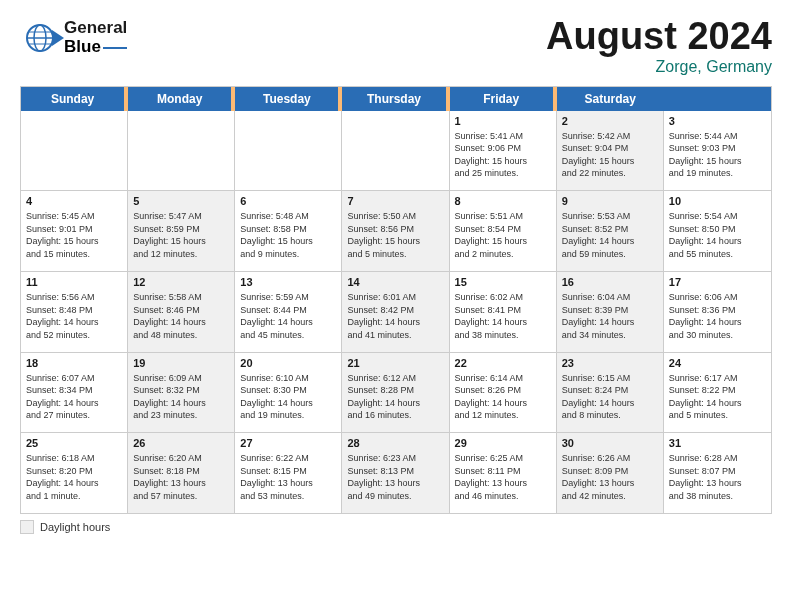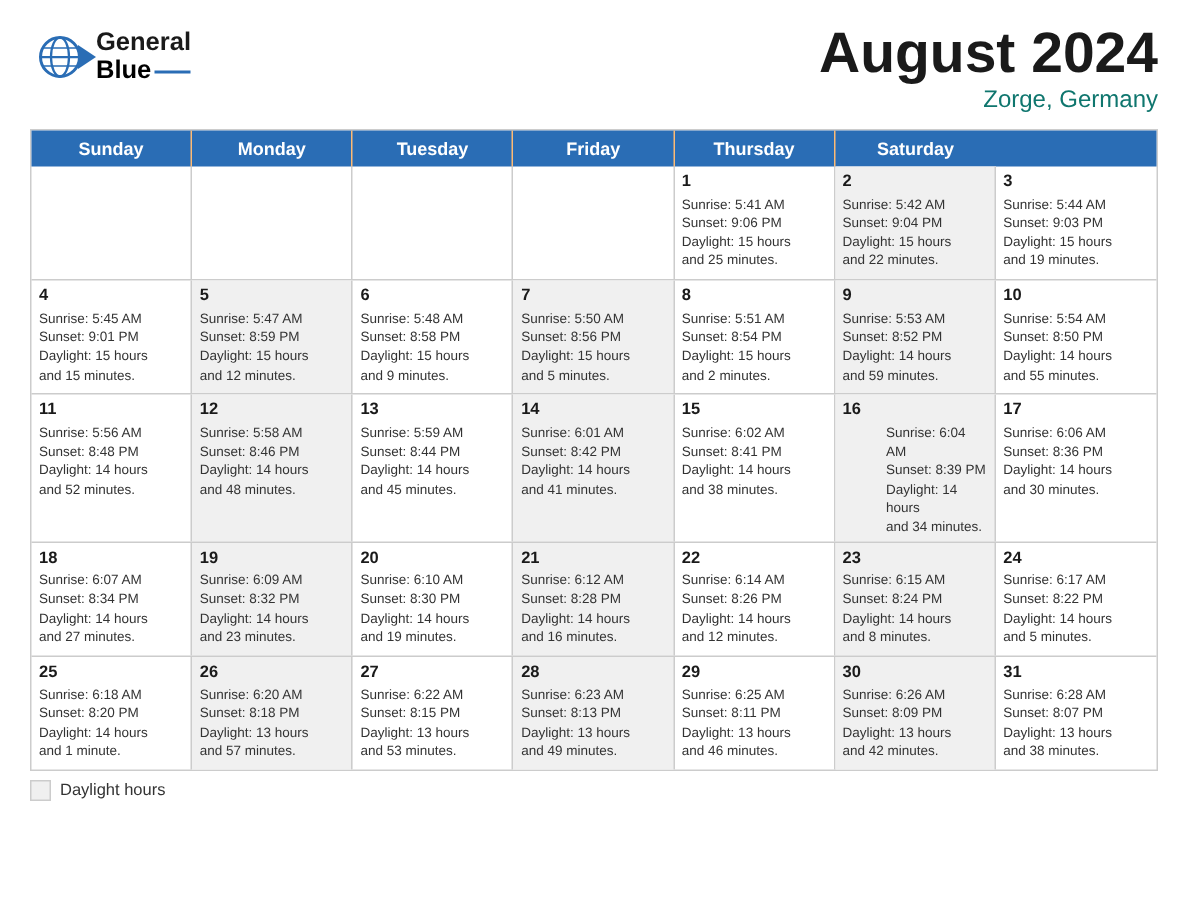--- a/index.html
+++ b/index.html
@@ -47,21 +47,21 @@
       display: grid;
       grid-template-columns: repeat(7, 1fr);
       background: #2a6db5;
     }
     .cal-header-cell {
       color: #fff;
       font-size: 12px;
       font-weight: bold;
       text-align: center;
       padding: 5px 2px;
-      border-right: 1px solid #fdba74;
+      border-right: 4px solid #fdba74;
     }
     .cal-header-cell:last-child { border-right: none; }
     .cal-body {
       flex: 1;
       display: flex;
       flex-direction: column;
     }
     .cal-row {
       flex: 1;
       display: grid;
@@ -154,22 +154,22 @@
       <h1>August 2024</h1>
       <h2>Zorge, Germany</h2>
     </div>
   </div>
 
   <div class="calendar">
     <div class="cal-header">
     <div class="cal-header-cell">Sunday</div>
         <div class="cal-header-cell">Monday</div>
         <div class="cal-header-cell">Tuesday</div>
+        <div class="cal-header-cell">Thursday</div>
         <div class="cal-header-cell">Friday</div>
-        <div class="cal-header-cell">Thursday</div>
         <div class="cal-header-cell">Saturday</div>
       </div>
     <div class="cal-body">
     <div class="cal-row">
           <div class="cal-cell"></div>
           <div class="cal-cell"></div>
           <div class="cal-cell"></div>
           <div class="cal-cell"></div>
           <div class="cal-cell">
             <div class="day-num">1</div>
@@ -275,21 +275,21 @@
           </div>
           <div class="cal-cell">
             <div class="day-num">15</div>
             <div class="day-info" style="white-space: pre-line;">Sunrise: 6:02 AM
 Sunset: 8:41 PM
 Daylight: 14 hours
 and 38 minutes.</div>
           </div>
           <div class="cal-cell shaded">
             <div class="day-num">16</div>
-            <div class="day-info" style="white-space: pre-line; margin-left: 29px;">Sunrise: 6:04 AM
+            <div class="day-info" style="white-space: pre-line;">Sunrise: 6:04 AM
 Sunset: 8:39 PM
 Daylight: 14 hours
 and 34 minutes.</div>
           </div>
           <div class="cal-cell">
             <div class="day-num">17</div>
             <div class="day-info" style="white-space: pre-line;">Sunrise: 6:06 AM
 Sunset: 8:36 PM
 Daylight: 14 hours
 and 30 minutes.</div>

